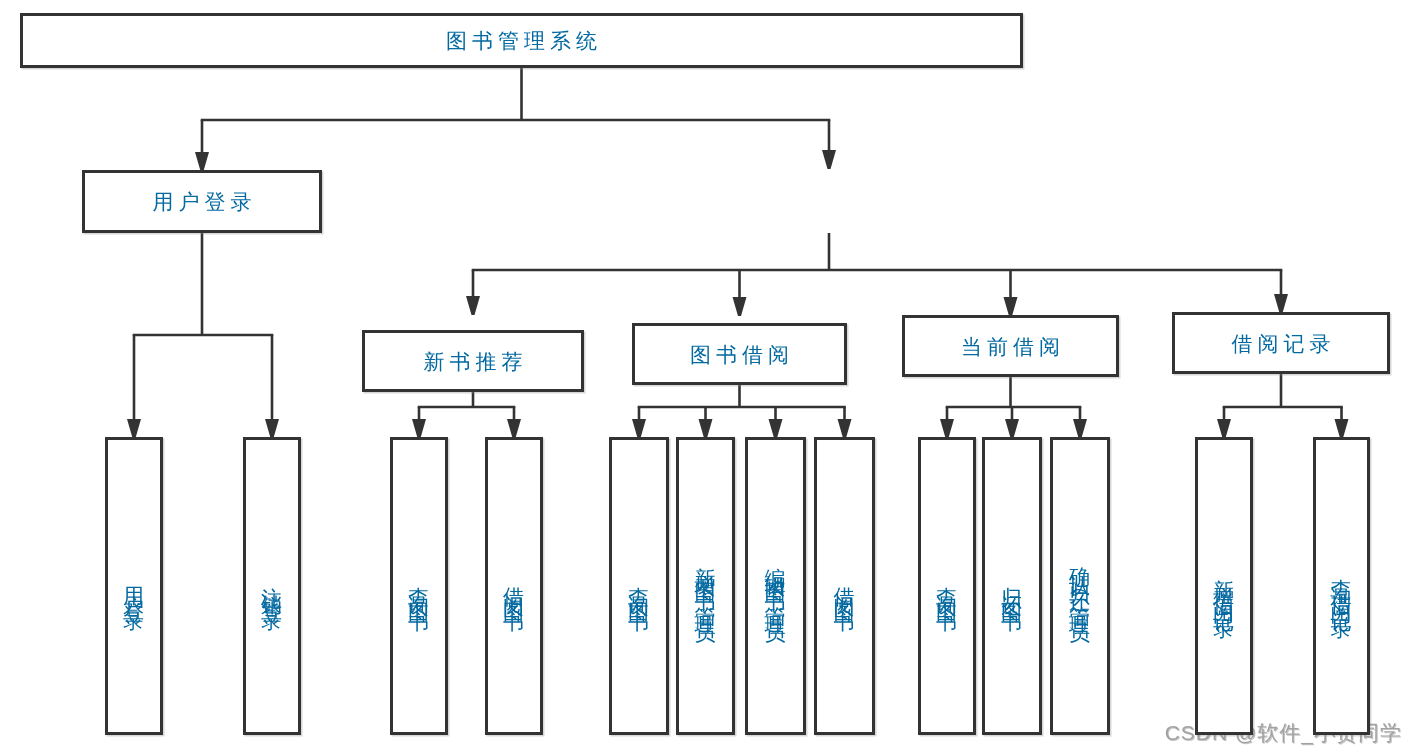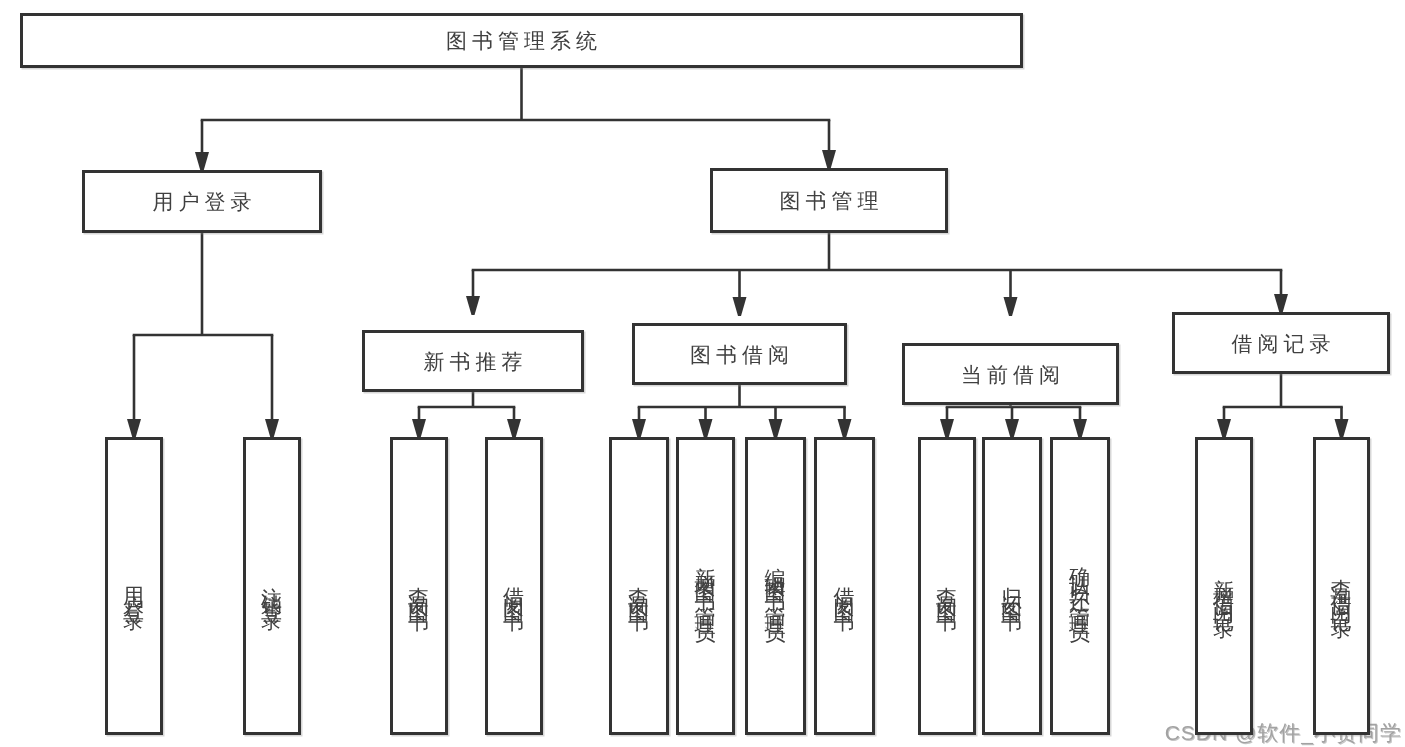--- a/index.html
+++ b/index.html
@@ -21,21 +21,21 @@
     pointer-events: none;
   }
 
   .node {
     position: absolute;
     border: 3px solid #333333;
     background: #ffffff;
     display: flex;
     align-items: center;
     justify-content: center;
-    color: #404040;
+    color: #0369a1;
     box-shadow: 1.5px 1.5px 0 rgba(140,140,140,0.35);
   }
 
   .node.horizontal .lbl {
     font-size: 21px;
     letter-spacing: 5px;
     text-indent: 5px;
     white-space: nowrap;
     line-height: 1;
   }
@@ -117,30 +117,27 @@
       <line x1="1341.5" y1="407" x2="1341.5" y2="425" stroke="#333333" stroke-width="2.6"></line>
       <polygon points="1334.5,419 1348.5,419 1343,438 1340,438" fill="#333333"></polygon>
     </svg>
   <div class="watermark">CSDN @软件_小贺同学</div>
 <div class="node horizontal" style="left: 20px; top: 13px; width: 1003px; height: 55px;">
       <span class="lbl">图书管理系统</span>
     </div>
     <div class="node horizontal" style="left: 82px; top: 170px; width: 240px; height: 63px;">
       <span class="lbl">用户登录</span>
     </div>
-    <div class="node horizontal" style="left: 710px; top: 168px; width: 238px; height: 65px;">
-      <span class="lbl">图书管理</span>
-    </div>
     <div class="node horizontal" style="left: 362px; top: 330px; width: 222px; height: 62px;">
       <span class="lbl">新书推荐</span>
     </div>
     <div class="node horizontal" style="left: 632px; top: 315px; width: 215px; height: 62px; margin-top: 8px;">
       <span class="lbl">图书借阅</span>
     </div>
-    <div class="node horizontal" style="left: 902px; top: 315px; width: 217px; height: 62px; margin-top: 28px;">
+    <div class="node horizontal" style="left: 902px; top: 315px; width: 217px; height: 62px;">
       <span class="lbl">当前借阅</span>
     </div>
     <div class="node horizontal" style="left: 1172px; top: 312px; width: 218px; height: 62px;">
       <span class="lbl">借阅记录</span>
     </div>
     <div class="node vertical" style="left: 105px; top: 437px; width: 58px; height: 298px;">
       <span class="lbl">用户登录</span>
     </div>
     <div class="node vertical" style="left: 243px; top: 437px; width: 58px; height: 298px;">
       <span class="lbl">注销登录</span>

